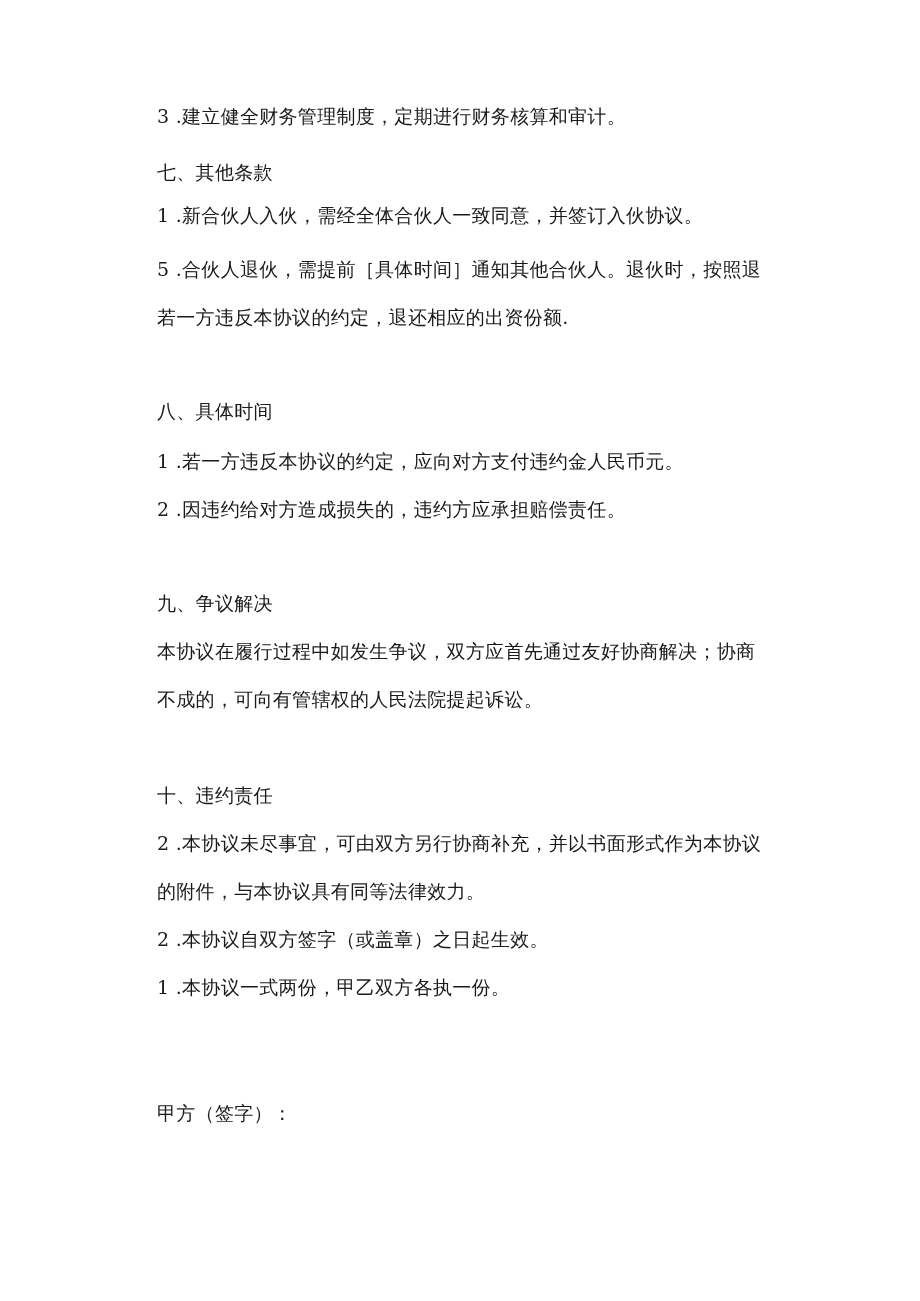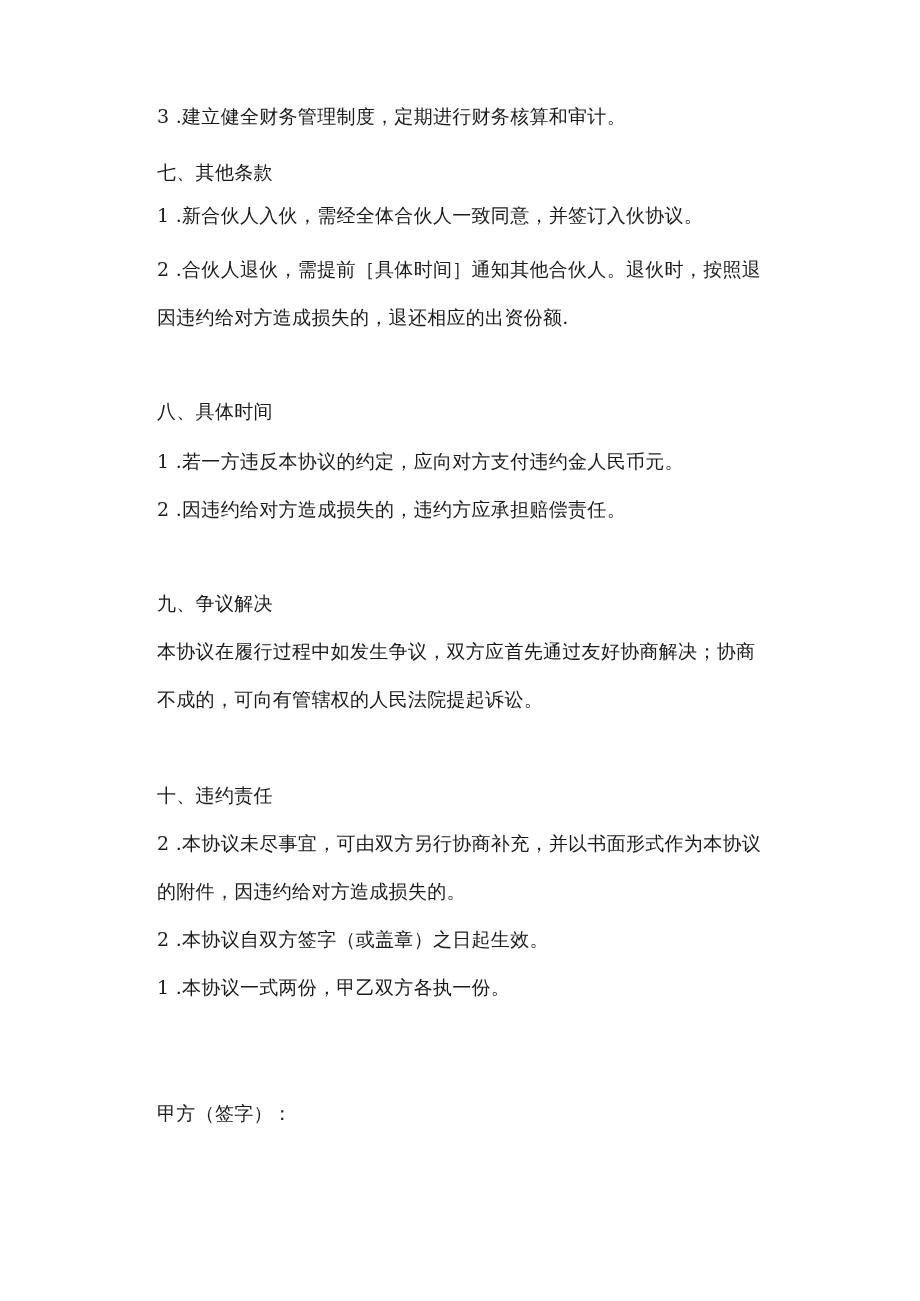--- a/index.html
+++ b/index.html
@@ -15,27 +15,27 @@
     margin-left: 20px;
   }
 </style>
 </head>
 <body>
 
 <div>
   <div class="line" style="top:104px">3  .建立健全财务管理制度，定期进行财务核算和审计。</div>
   <div class="line" style="top:160px">七、其他条款</div>
   <div class="line" style="top:203px">1  .新合伙人入伙，需经全体合伙人一致同意，并签订入伙协议。</div>
-  <div class="line" style="top:257px">2  .合伙人退伙，需提前［具体时间］通知其他合伙人。退伙时，按照退</div>
-  <div class="line" style="top:305px">因违约给对方造成损失的，退还相应的出资份额.</div>
+  <div class="line" style="top:257px">5  .合伙人退伙，需提前［具体时间］通知其他合伙人。退伙时，按照退</div>
+  <div class="line" style="top:305px">若一方违反本协议的约定，退还相应的出资份额.</div>
   <div class="line" style="top:399px">八、具体时间</div>
   <div class="line" style="top:449px">1  .若一方违反本协议的约定，应向对方支付违约金人民币元。</div>
   <div class="line" style="top:497px">2  .因违约给对方造成损失的，违约方应承担赔偿责任。</div>
   <div class="line" style="top:591px">九、争议解决</div>
   <div class="line" style="top:639px">本协议在履行过程中如发生争议，双方应首先通过友好协商解决；协商</div>
   <div class="line" style="top:687px">不成的，可向有管辖权的人民法院提起诉讼。</div>
   <div class="line" style="top:783px">十、违约责任</div>
   <div class="line" style="top:831px">2  .本协议未尽事宜，可由双方另行协商补充，并以书面形式作为本协议</div>
-  <div class="line" style="top:879px">的附件，因违约给对方造成损失的。</div>
+  <div class="line" style="top:879px">的附件，与本协议具有同等法律效力。</div>
   <div class="line" style="top:927px">2  .本协议自双方签字（或盖章）之日起生效。</div>
   <div class="line" style="top:975px">1  .本协议一式两份，甲乙双方各执一份。</div>
   <div class="line" style="top:1101px">甲方（签字）：</div>
 </div>
 
 </body></html>

